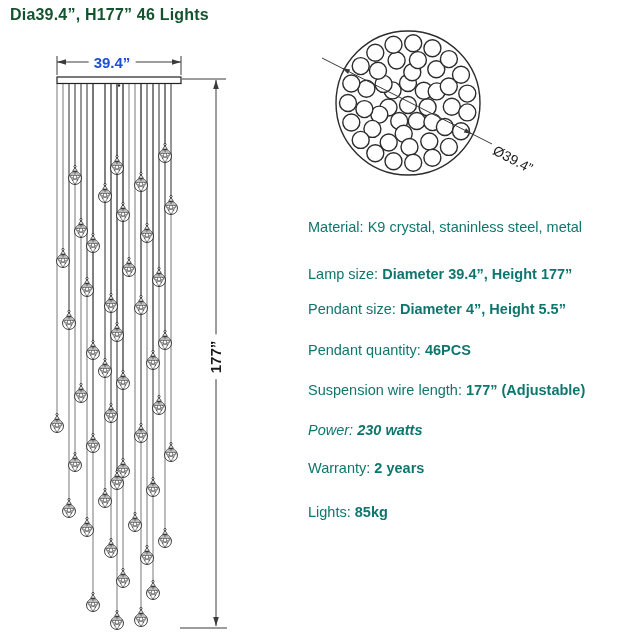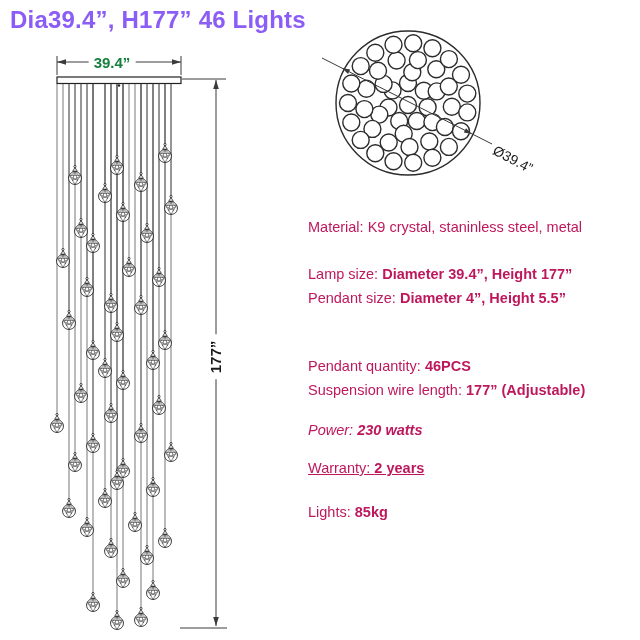--- a/index.html
+++ b/index.html
@@ -2,25 +2,25 @@
 <html><head>
 <meta charset="utf-8">
 <style>
   html,body{margin:0;padding:0;}
   body{
     width:640px;height:640px;position:relative;background:#ffffff;
     font-family:"Liberation Sans", sans-serif;color:#111;overflow:hidden;
   }
   #drawing{position:absolute;left:0;top:0;}
   .overlay{position:absolute;white-space:nowrap;}
-  #title{left:10px;top:6px;font-size:24px;font-weight:bold;color:#8b5cf6;letter-spacing:0.2px;}
-  #dim-top{left:112px;top:62px;transform:translate(-50%,-50%);font-size:15px;font-weight:bold;background:#fff;padding:0 5px;color:#15803d;}
+  #title{left:10px;top:6px;font-size:16px;font-weight:bold;color:#14532d;letter-spacing:0.2px;}
+  #dim-top{left:112px;top:62px;transform:translate(-50%,-50%);font-size:15px;font-weight:bold;background:#fff;padding:0 5px;color:#1d4ed8;}
   #dim-right{left:215px;top:357px;transform:translate(-50%,-50%) rotate(-90deg);font-size:15px;font-weight:bold;background:#fff;padding:0 6px;color:#1a1a1a;}
   #dim-diag{left:494px;top:141px;transform:rotate(28deg);transform-origin:0 50%;font-size:14px;color:#1a1a1a;}
-  .spec-row{position:absolute;left:308px;font-size:14.5px;color:#be185d;}
+  .spec-row{position:absolute;left:308px;font-size:14.5px;color:#0f766e;}
   .spec-row .lbl{font-weight:normal;}
   .spec-row .val.b{font-weight:bold;}
 </style>
 </head>
 <body>
 
 <svg id="drawing" width="640" height="640" xmlns="http://www.w3.org/2000/svg">
   <defs>
     <symbol id="pendant" viewBox="0 0 14 20">
       <circle cx="7" cy="1.5" r="1.1" fill="#ffffff" stroke="#222" stroke-width="0.8"></circle>
@@ -187,19 +187,19 @@
     </g>
 </svg>
 
 <div class="overlay" id="title">Dia39.4”, H177”  46 Lights</div>
 <div class="overlay" id="dim-top">39.4”</div>
 <div class="overlay" id="dim-right">177”</div>
 <div class="overlay" id="dim-diag">Ø39.4”</div>
 <div id="specs">
     <div class="spec-row" style="top: 219px;"><span class="lbl">Material: </span><span class="val">K9 crystal, staninless steel, metal</span></div>
     <div class="spec-row" style="top: 266px;"><span class="lbl">Lamp size: </span><span class="val b">Diameter 39.4”, Height 177”</span></div>
-    <div class="spec-row" style="top: 290px;"><span class="lbl">Pendant size: </span><span class="val b">Diameter 4”, Height 5.5”</span></div>
-    <div class="spec-row" style="top: 358px;"><span class="lbl">Pendant quantity: </span><span class="val b">46PCS</span></div>
+    <div class="spec-row" style="top: 301px;"><span class="lbl">Pendant size: </span><span class="val b">Diameter 4”, Height 5.5”</span></div>
+    <div class="spec-row" style="top: 342px;"><span class="lbl">Pendant quantity: </span><span class="val b">46PCS</span></div>
     <div class="spec-row" style="top: 382px; text-align: center;"><span class="lbl">Suspension wire length: </span><span class="val b">177” (Adjustable)</span></div>
     <div class="spec-row" style="top: 422px; font-style: italic;"><span class="lbl">Power: </span><span class="val b">230 watts</span></div>
-    <div class="spec-row" style="top: 460px; text-decoration: underline;"><span class="lbl">Warranty: </span><span class="val b">2 years</span></div>
+    <div class="spec-row" style="top: 460px;"><span class="lbl">Warranty: </span><span class="val b">2 years</span></div>
     <div class="spec-row" style="top: 504px;"><span class="lbl">Lights: </span><span class="val b">85kg</span></div>
   </div>
 
 </body></html>

